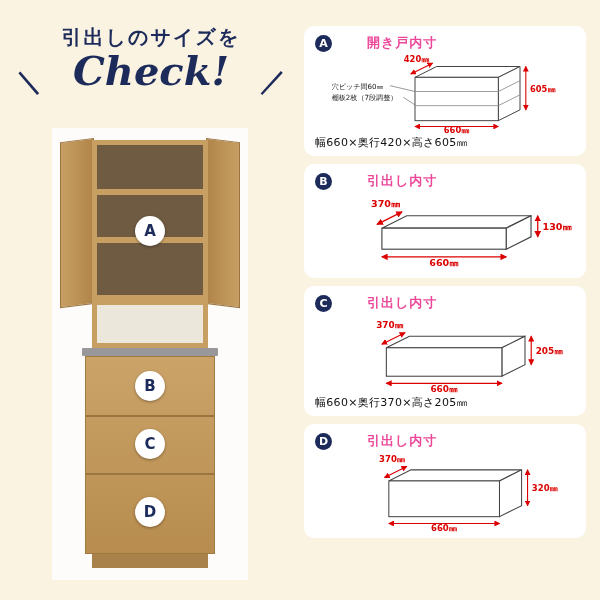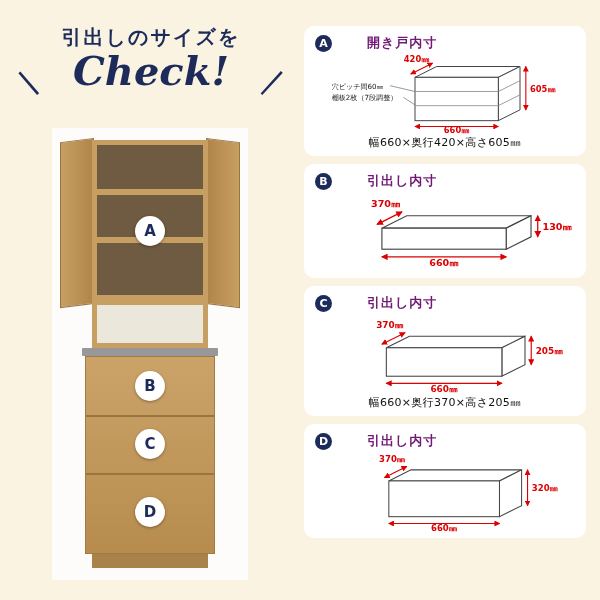--- a/index.html
+++ b/index.html
@@ -30,23 +30,23 @@
   .base{left:40px;top:426px;width:116px;height:14px;background:#a8824a;}
   .tag{width:30px;height:30px;border-radius:50%;background:#ffffff;color:#1c2b5a;
        font-weight:bold;font-size:15px;line-height:30px;text-align:center;
        box-shadow:0 1px 3px rgba(0,0,0,.35);}
   
   .cards{position:absolute;left:304px;top:26px;width:282px;}
   .card{background:#ffffff;border-radius:10px;padding:8px 11px 6px;margin-bottom:8px;}
   .card-head{display:flex;align-items:center;gap:7px;height:18px;}
   .badge{width:17px;height:17px;border-radius:50%;background:#1c2b5a;color:#fff;
          font-size:11px;font-weight:bold;line-height:17px;text-align:center;flex:0 0 17px;}
-  .heading{font-size:13px;font-weight:bold;color:#701a75;letter-spacing:1px;padding-left:28px;}
+  .heading{font-size:13px;font-weight:bold;color:#ec4899;letter-spacing:1px;padding-left:28px;}
   .dia{display:block;width:100%;height:80px;margin-top:2px;}
-  .size{font-size:11px;color:#111;letter-spacing:.3px;margin-top:1px;text-align:center;}
+  .size{font-size:11px;color:#111;letter-spacing:.3px;margin-top:1px;}
   
   .face{fill:#ffffff;stroke:#444;stroke-width:1.2;}
   .shelfline{stroke:#8a8a8a;stroke-width:1;}
   .dim{stroke:#dc0000;stroke-width:1.3;}
   .dimtext{fill:#dc0000;font-size:10px;font-weight:bold;font-family:"DejaVu Sans",sans-serif;}
   .note{fill:#222;font-size:8.5px;font-family:"DejaVu Sans",sans-serif;}
   .leader{stroke:#666;stroke-width:.8;fill:none;}
 </style>
 </head>
 <body>

